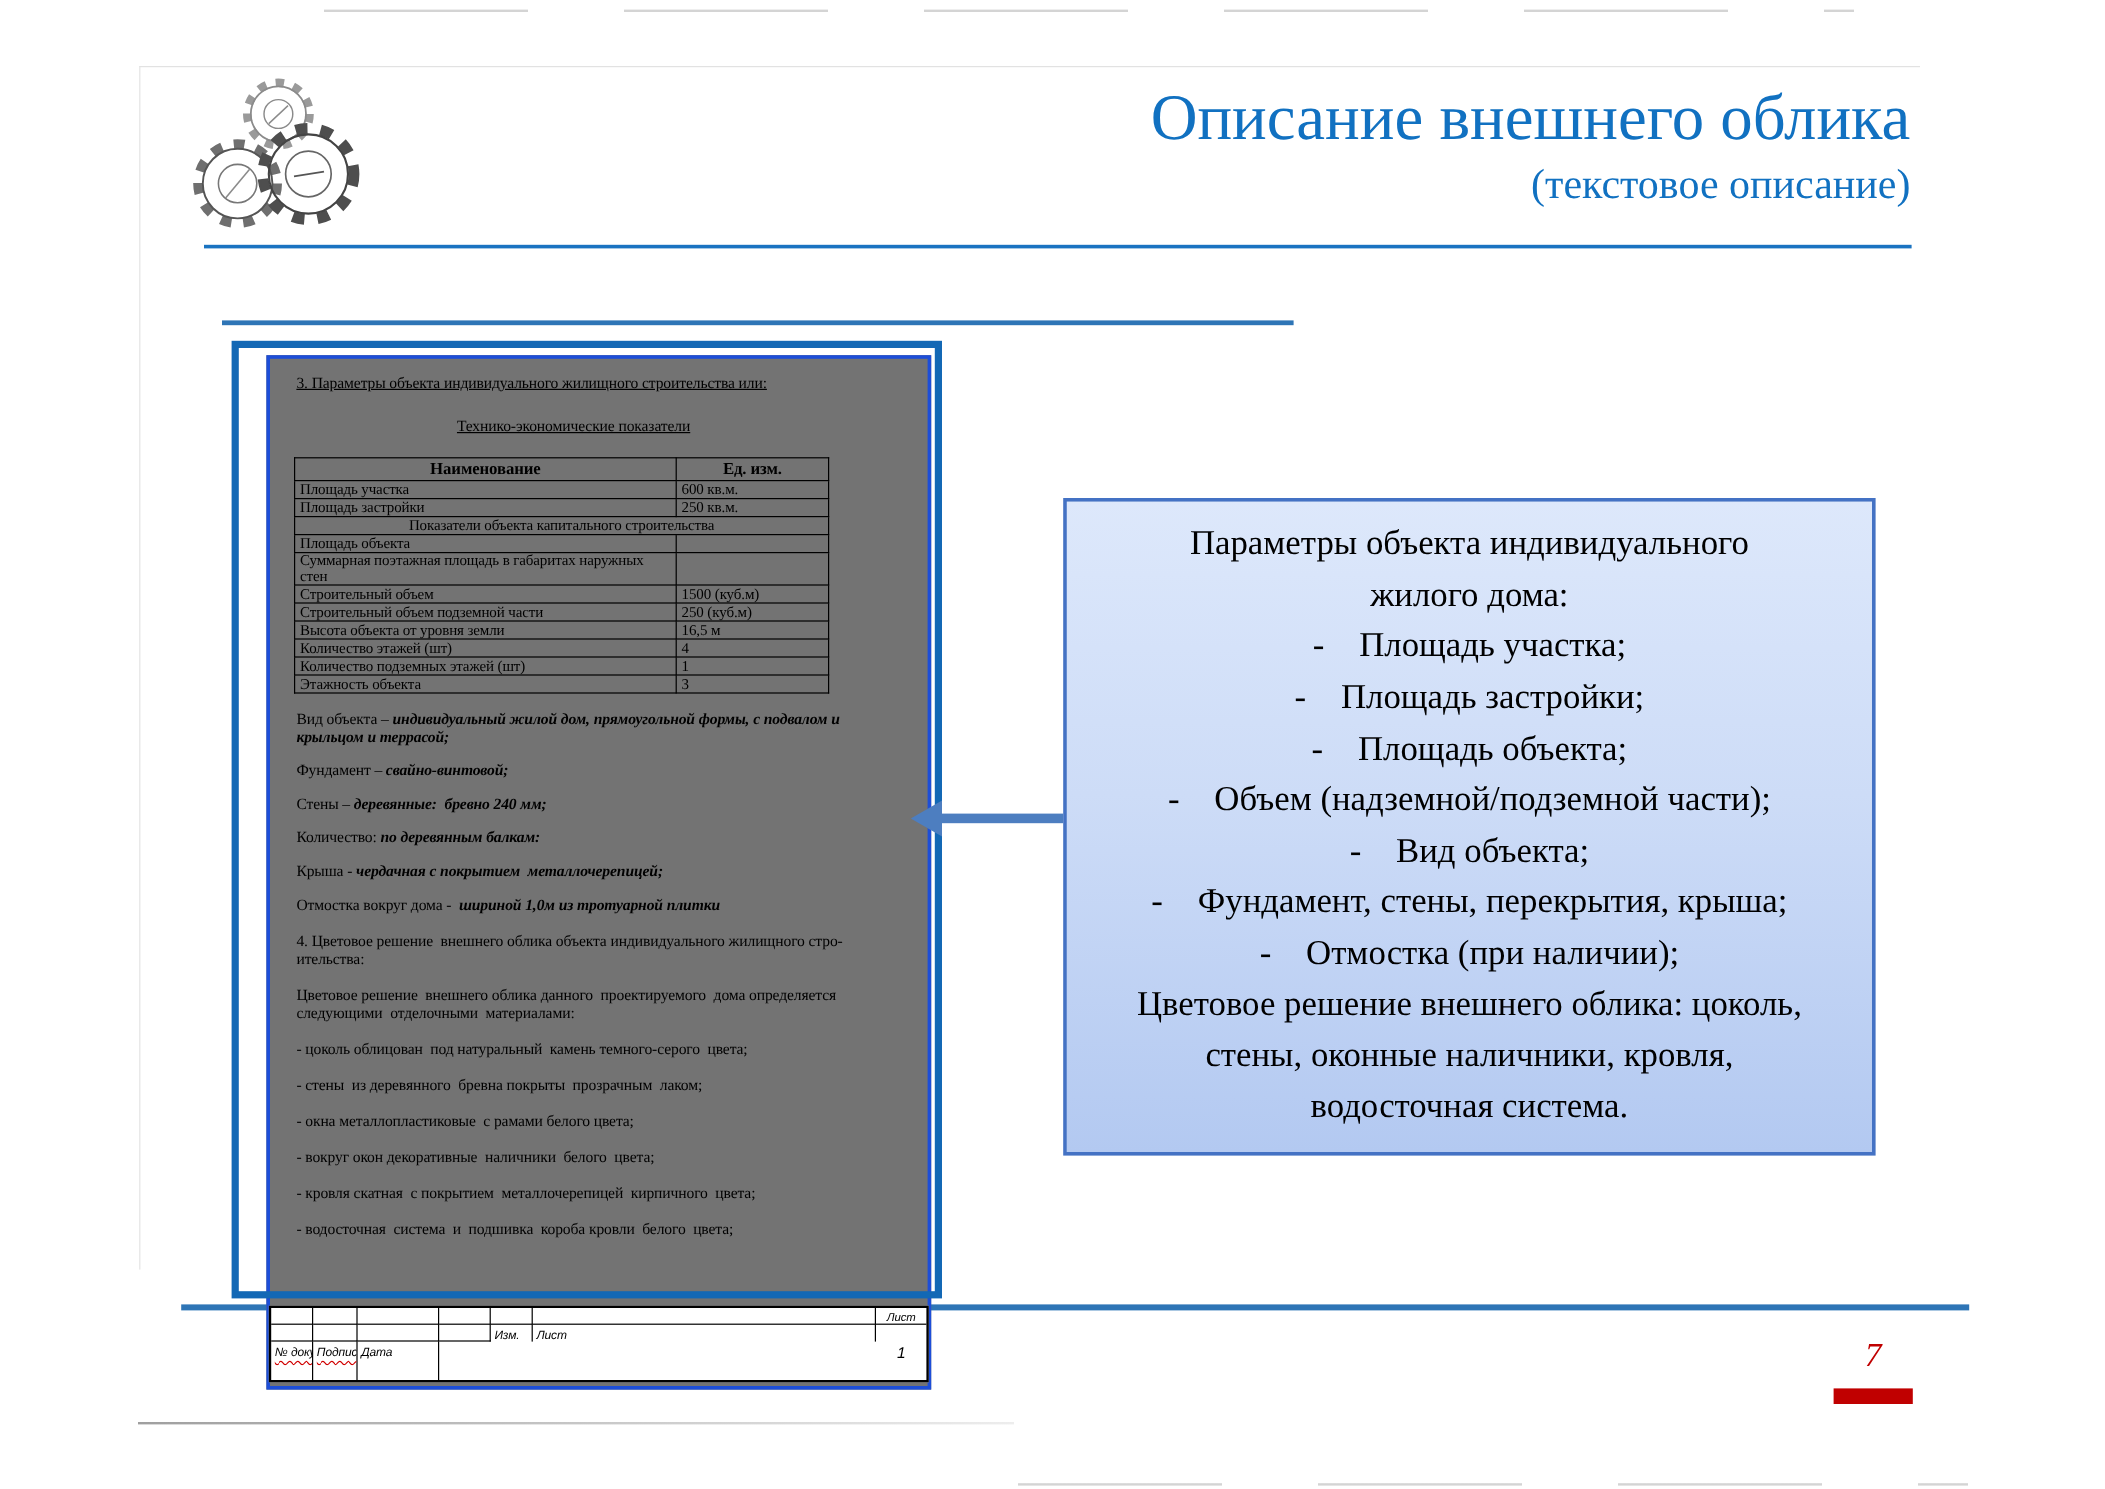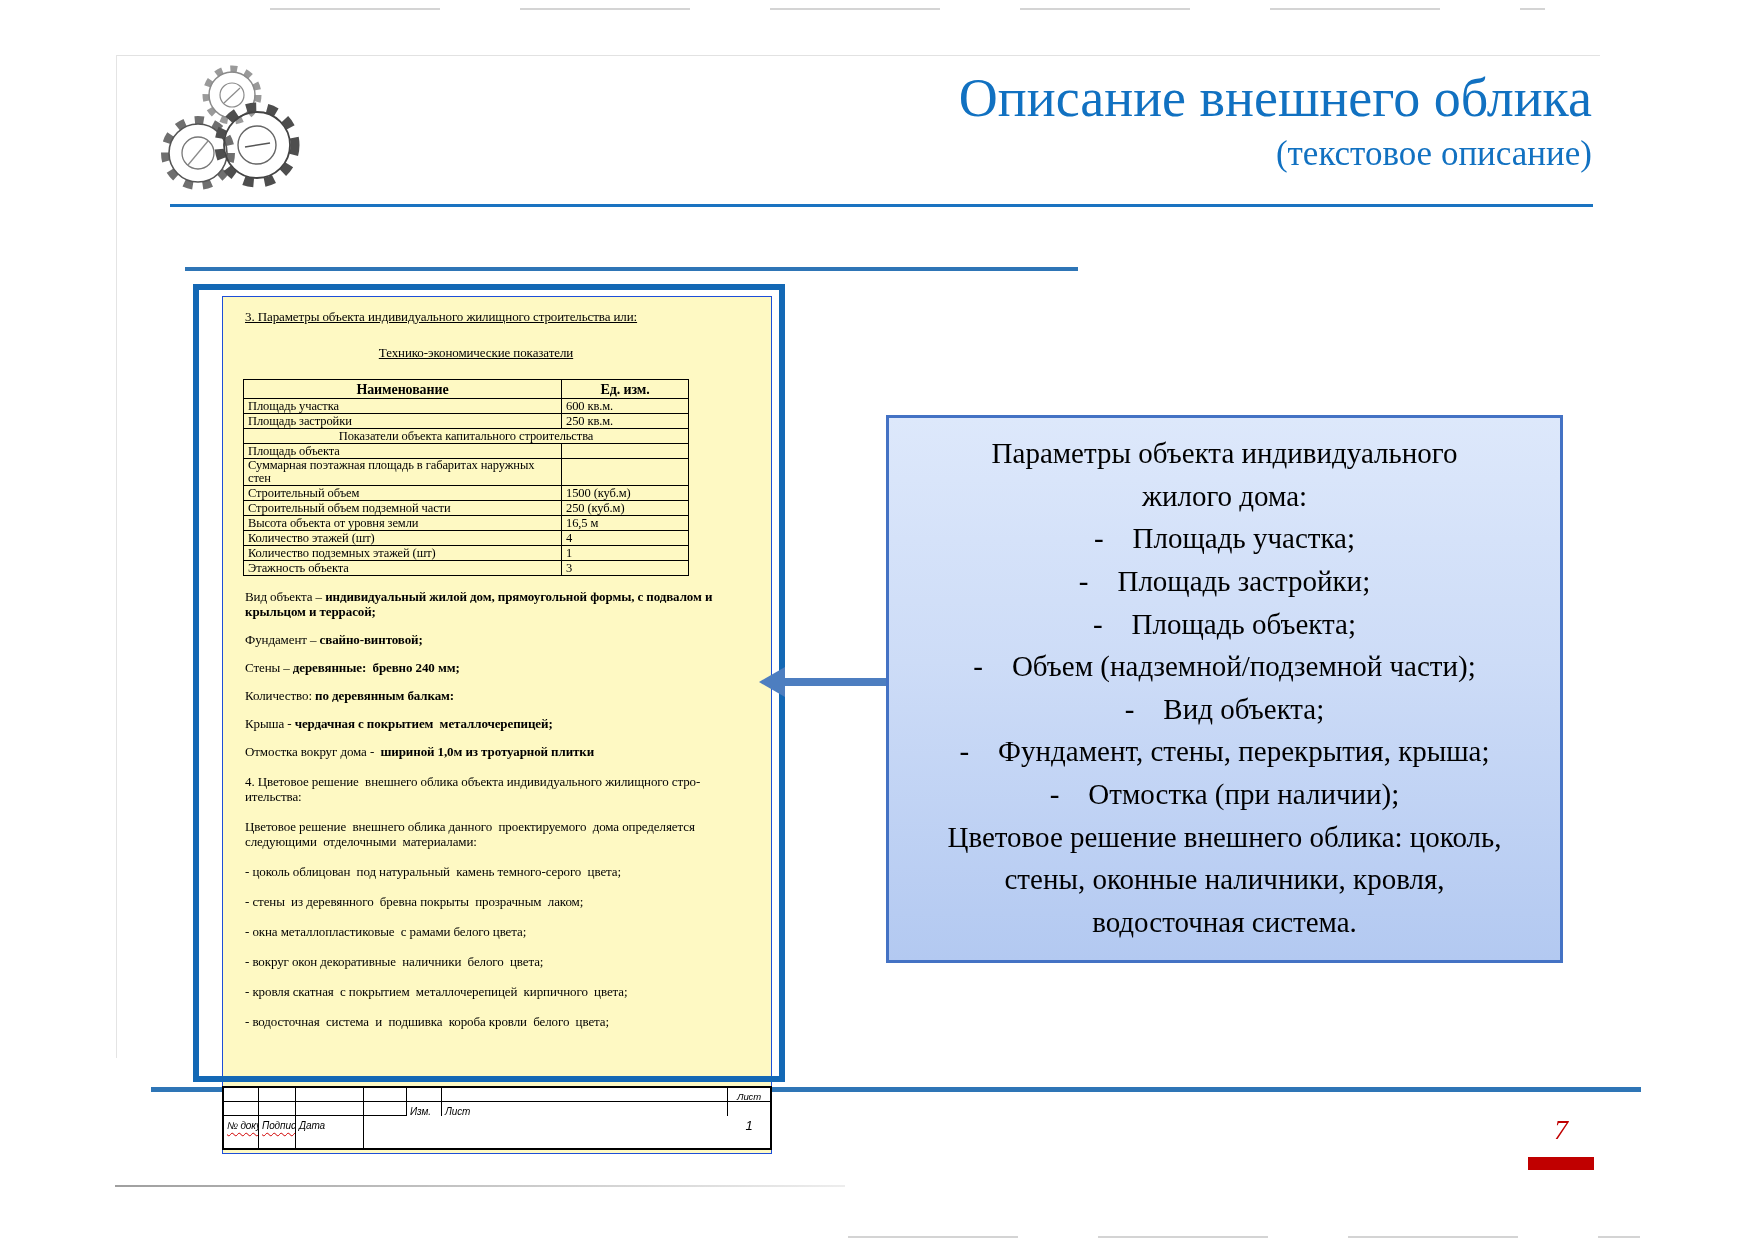--- a/index.html
+++ b/index.html
@@ -25,31 +25,31 @@
   .section-heading{left:188px;top:210px;font-size:33px;color:#1e3a66;white-space:nowrap;
     font-weight:normal;margin:0;letter-spacing:.3px;}
   .heading-underline{left:185px;top:267px;width:893px;height:4px;background:#2e75b6;}
 
   
   .bottom-line{left:151px;top:1087px;width:1490px;height:5px;background:#2e75b6;z-index:1;}
 
   
   .frame{left:193px;top:284px;width:592px;height:798px;border:6px solid #1368b5;
     box-sizing:border-box;z-index:4;pointer-events:none;}
-  .page{left:222px;top:296px;width:548px;height:856px;background:#fef9c3;border:1px solid #1d4ed8;
+  .page{left:222px;top:296px;width:548px;height:856px;background:#737373;border:3px solid #1d4ed8;
     z-index:2;font-size:13px;line-height:15px;letter-spacing:-.1px;}
   .doc-h3{margin:12px 0 0 22px;width:486px;text-decoration:underline;}
   .doc-sub{margin:21px 0 0 22px;width:462px;text-align:center;text-decoration:underline;}
   table.tek{margin:19px 0 0 20px;width:446px;border-collapse:collapse;font-size:12.5px;}
   table.tek th,table.tek td{border:1px solid #000;padding:0 4px;height:14px;line-height:13px;}
   table.tek th{font-size:14px;height:18px;text-align:center;}
   td.val{width:118px;text-align:left;}
   td.sect{text-align:center;}
   .prop{margin:13px 0 0 22px;width:486px;white-space:pre-wrap;}
-  .prop .v{font-weight:bold;margin-top:12px;}
+  .prop .v{font-weight:bold;font-style:italic;margin-top:12px;}
   .doc-h4{margin:15px 0 0 22px;width:486px;white-space:pre-wrap;}
   .doc-par{margin:15px 0 0 22px;width:486px;white-space:pre-wrap;}
 
   
   .stamp{position:absolute;left:-1px;top:789px;width:550px;height:64px;display:grid;
     grid-template-columns:35px 37px 68px 43px 35px 1fr 42px;
     grid-template-rows:14px 14px 1fr;
     border:2px solid #000;box-sizing:border-box;background:#fff;
     font-family:"Liberation Sans","DejaVu Sans",sans-serif;font-style:italic;}
   .stamp div{box-sizing:border-box;}

